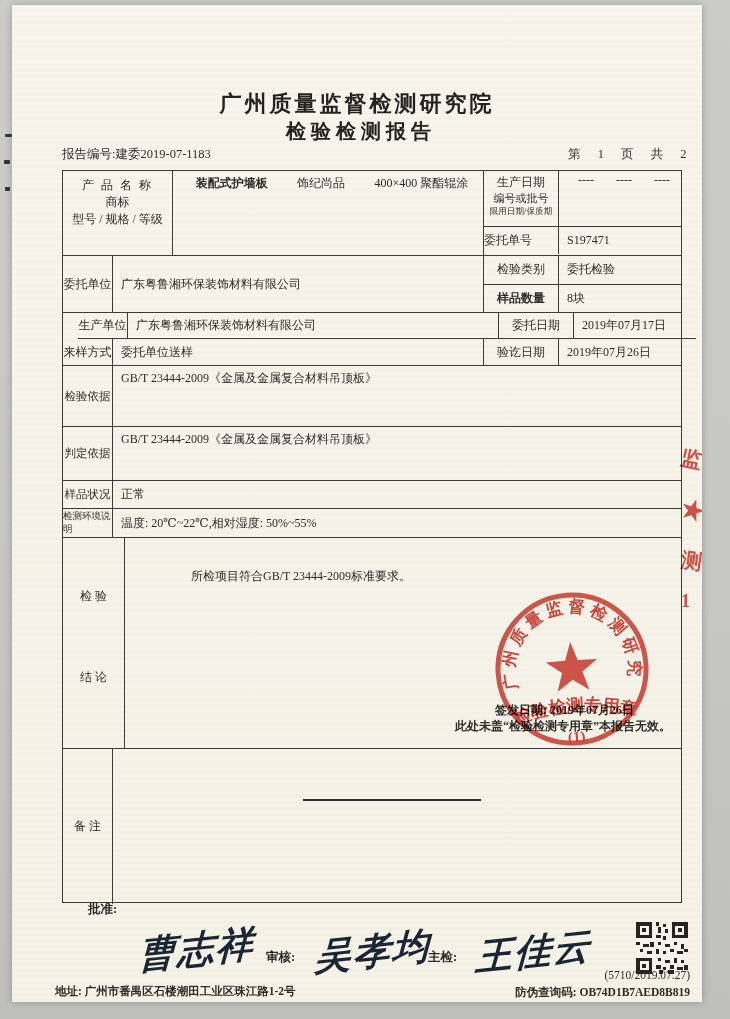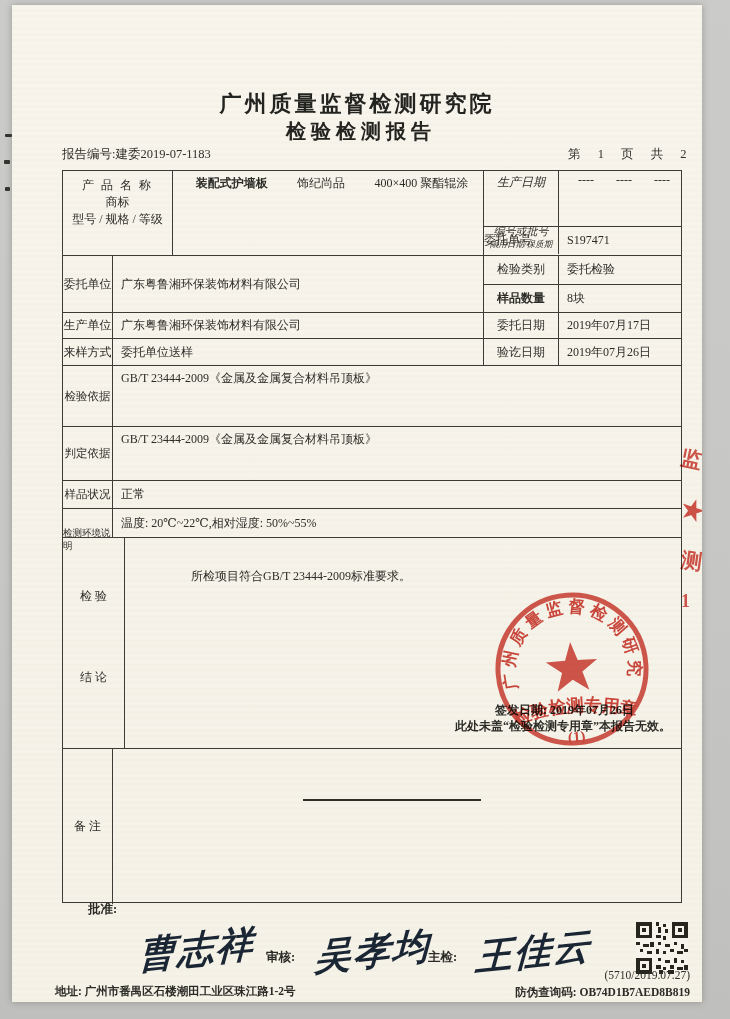--- a/index.html
+++ b/index.html
@@ -36,36 +36,36 @@
   .cell { position:relative; }
   .br { border-right:1.3px solid #3c3b35; }
   .label-cell { display:flex; flex-direction:column; justify-content:flex-start;
                 align-items:center; text-align:center; }
   .vcell { display:flex; align-items:center; padding-left:8px; }
   .stack { display:flex; flex-direction:row; justify-content:space-around; }
   .pad { padding-left:8px; }
 
   .r1 { height:85px; }
   .r2 { height:57px; }
-  .r3 { height:26px; }
+  .r3 { height:26px;margin-left:15px; }
   .r4 { height:27px; }
   .r5 { height:61px; }
   .r6 { height:54px; }
   .r7 { height:28px; }
   .r8 { height:29px; }
   .r9 { height:211px; }
   .r10 { height:155px; }
 
   .w110 { width:110px; } .w50 { width:50px; } .w62 { width:62px; }
   .w75 { width:75px; } .w122 { width:122px; } .w197 { width:197px; }
   .flex1 { flex:1 1 auto; }
   .sp2 { letter-spacing:2px; }
   .small-label { font-size:8.6px; letter-spacing:0; }
-  .tiny-label { font-size:9.5px; letter-spacing:0;margin-top:33px; }
-  .meta-sub { display:flex; height:56px; border-bottom:1.2px solid #3c3b35;font-style:italic; }
+  .tiny-label { font-size:9.5px; letter-spacing:0; }
+  .meta-sub { display:flex; height:56px; border-bottom:1.2px solid #3c3b35; }
   .meta-bottom { display:flex; height:27px; }
   .half-row { display:flex; height:28px; }
   .half-row.first { border-bottom:1.2px solid #3c3b35; height:28.5px; }
   .concl-label { display:flex; flex-direction:column; justify-content:flex-start;
                  align-items:center; padding-top:50px; gap:64px; }
   .concl-text { padding:30px 10px 0 66px; align-items:flex-start; display:block; }
   .remark-line { position:absolute; left:190px; top:50px; width:178px; height:2px; background:#2f2f2a; }
 
   .issue-block { position:absolute; left:443px; top:697px; font-size:12px; color:#2c2c27; line-height:16px; }
   .issue-block .l1 { margin-left:40px; }

